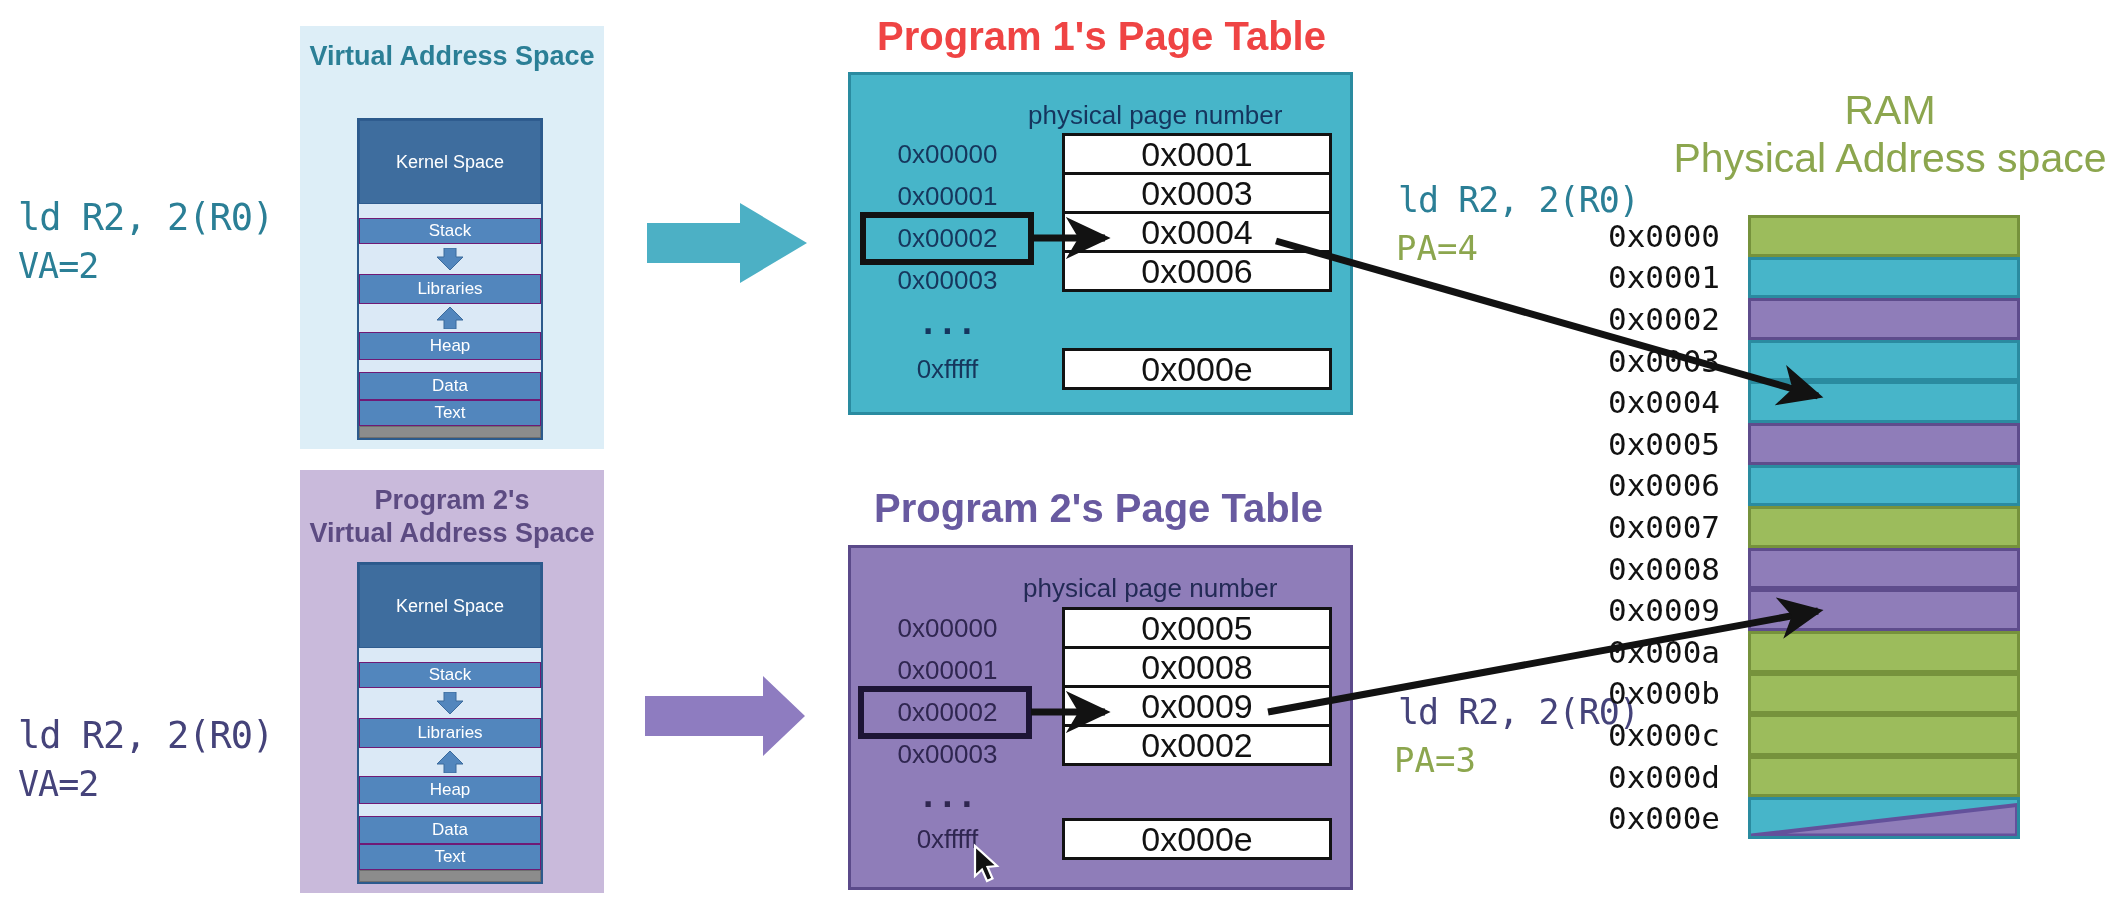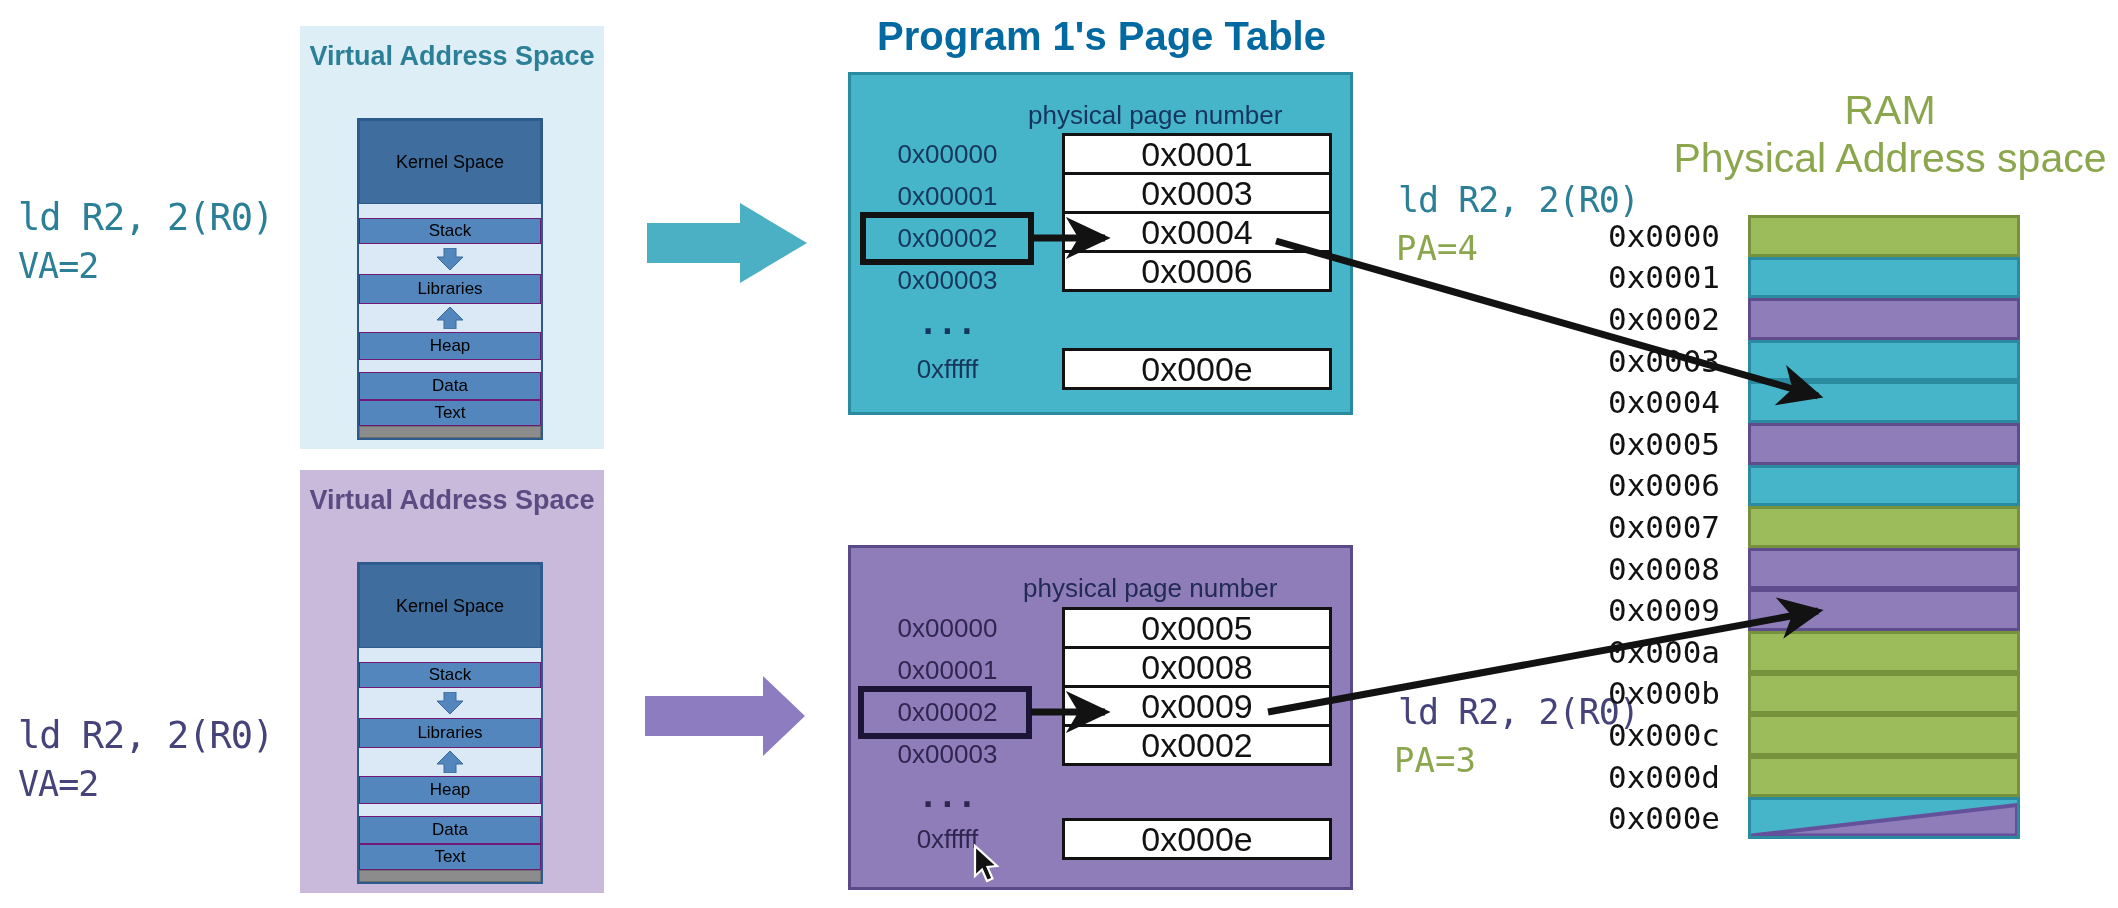--- a/index.html
+++ b/index.html
@@ -18,29 +18,29 @@
 
   
   .vas-panel{position:absolute;width:304px;height:423px;}
   .vas-panel.p1{left:300px;top:26px;background:#ddeef7;}
   .vas-panel.p2{left:300px;top:470px;background:#c9badb;}
   .vas-title{margin-top:14px;text-align:center;font-weight:bold;font-size:27px;line-height:1.22;}
   .vas-title.p1{color:#2b7f96;}
   .vas-title.p2{color:#5c4b82;}
   .vas-inner{position:absolute;left:57px;top:92px;width:186px;height:322px;
     border:2px solid #2c5a8c;background:#dbe9f6;display:flex;flex-direction:column;box-sizing:border-box;}
-  .seg{display:flex;align-items:center;justify-content:center;color:#000000;font-size:17px;box-sizing:border-box;}
+  .seg{display:flex;align-items:center;justify-content:center;color:#ffffff;font-size:17px;box-sizing:border-box;}
   .seg.blue{background:#5286bd;border:1px solid #701a75;}
   .seg.kernel{background:#3e6d9e;height:84px;font-size:18px;border:1px solid #2f5c8f;}
   .seg.light{background:#dbe9f6;}
   .seg.gray{background:#8c8c8c;border:1px solid #6f6f6f;}
 
   
   .pt-title{position:absolute;width:507px;text-align:center;font-weight:bold;font-size:40px;}
-  .pt-title.p1{left:848px;top:14px;color:#0369a1;}
+  .pt-title.p1{left:848px;top:14px;color:#ef4444;}
   .pt-title.p2{left:845px;top:486px;color:#685aa0;}
   .pt-panel{position:absolute;left:848px;width:505px;height:343px;box-sizing:border-box;}
   .pt-panel.p1{top:72px;background:#47b5c9;border:3px solid #2a8ba0;}
   .pt-panel.p2{top:545px;height:345px;background:#8f7db9;border:3px solid #5b4a8a;}
   .ppn-header{position:absolute;width:330px;text-align:left;font-size:26px;}
   .ppn-header.p1{left:1028px;top:100px;color:#15355e;}
   .ppn-header.p2{left:1023px;top:573px;color:#232a55;}
   .pt-va{position:absolute;left:865px;width:165px;height:42px;display:flex;align-items:center;justify-content:center;
     font-size:26px;}
   .pt-va.p1{color:#16365c;}
@@ -104,20 +104,21 @@
       <div class="seg blue" style="height:28px;">Heap</div>
       <div class="seg light" style="height:12px;"></div>
       <div class="seg blue" style="height:28px;">Data</div>
       <div class="seg blue" style="height:26px;">Text</div>
       <div class="seg gray" style="flex:1;"></div>
     </div>
   </div>
 
   <div class="vas-panel p2">
     <div class="vas-title p2">
+      <div>Program 2's</div>
       <div>Virtual Address Space</div>
     </div>
     <div class="vas-inner">
       <div class="seg kernel">Kernel Space</div>
       <div class="seg light" style="height:14px;"></div>
       <div class="seg blue" style="height:26px;">Stack</div>
       <div class="seg light" style="height:30px;">
         <svg width="30" height="22" viewBox="0 0 30 22">
           <path d="M9,0 h12 v9 h7 L15,22 L2,9 h7 z" fill="#5286bd" stroke="#3a6a9c"></path>
         </svg>
@@ -148,20 +149,21 @@
   <div class="pt-cell" style="top:172px;">0x0003</div>
   <div class="pt-cell" style="top:211px;">0x0004</div>
   <div class="pt-cell" style="top:250px;">0x0006</div>
   <div class="pt-ellipsis p1 mono">...</div>
   <div class="pt-va p1" style="top:348px;">0xfffff</div>
   <div class="pt-cell" style="top:348px;">0x000e</div>
 
   <div class="result-instr mono teal-text" style="left:1398px;top:180px;">ld R2, 2(R0)</div>
   <div class="pa-label mono olive-text" style="left:1396px;top:228px;">PA=4</div>
 
+  <div class="pt-title p2">Program 2's Page Table</div>
   <div class="pt-panel p2"></div>
   <div class="ppn-header p2">physical page number</div>
 
   <div class="pt-va p2" style="top:607px;">0x00000</div>
   <div class="pt-va p2" style="top:649px;">0x00001</div>
   <div class="pt-va p2" style="top:691px;">0x00002</div>
   <div class="pt-va p2" style="top:733px;">0x00003</div>
   <div class="pt-cell" style="top:607px;">0x0005</div>
   <div class="pt-cell" style="top:646px;">0x0008</div>
   <div class="pt-cell" style="top:685px;">0x0009</div>

